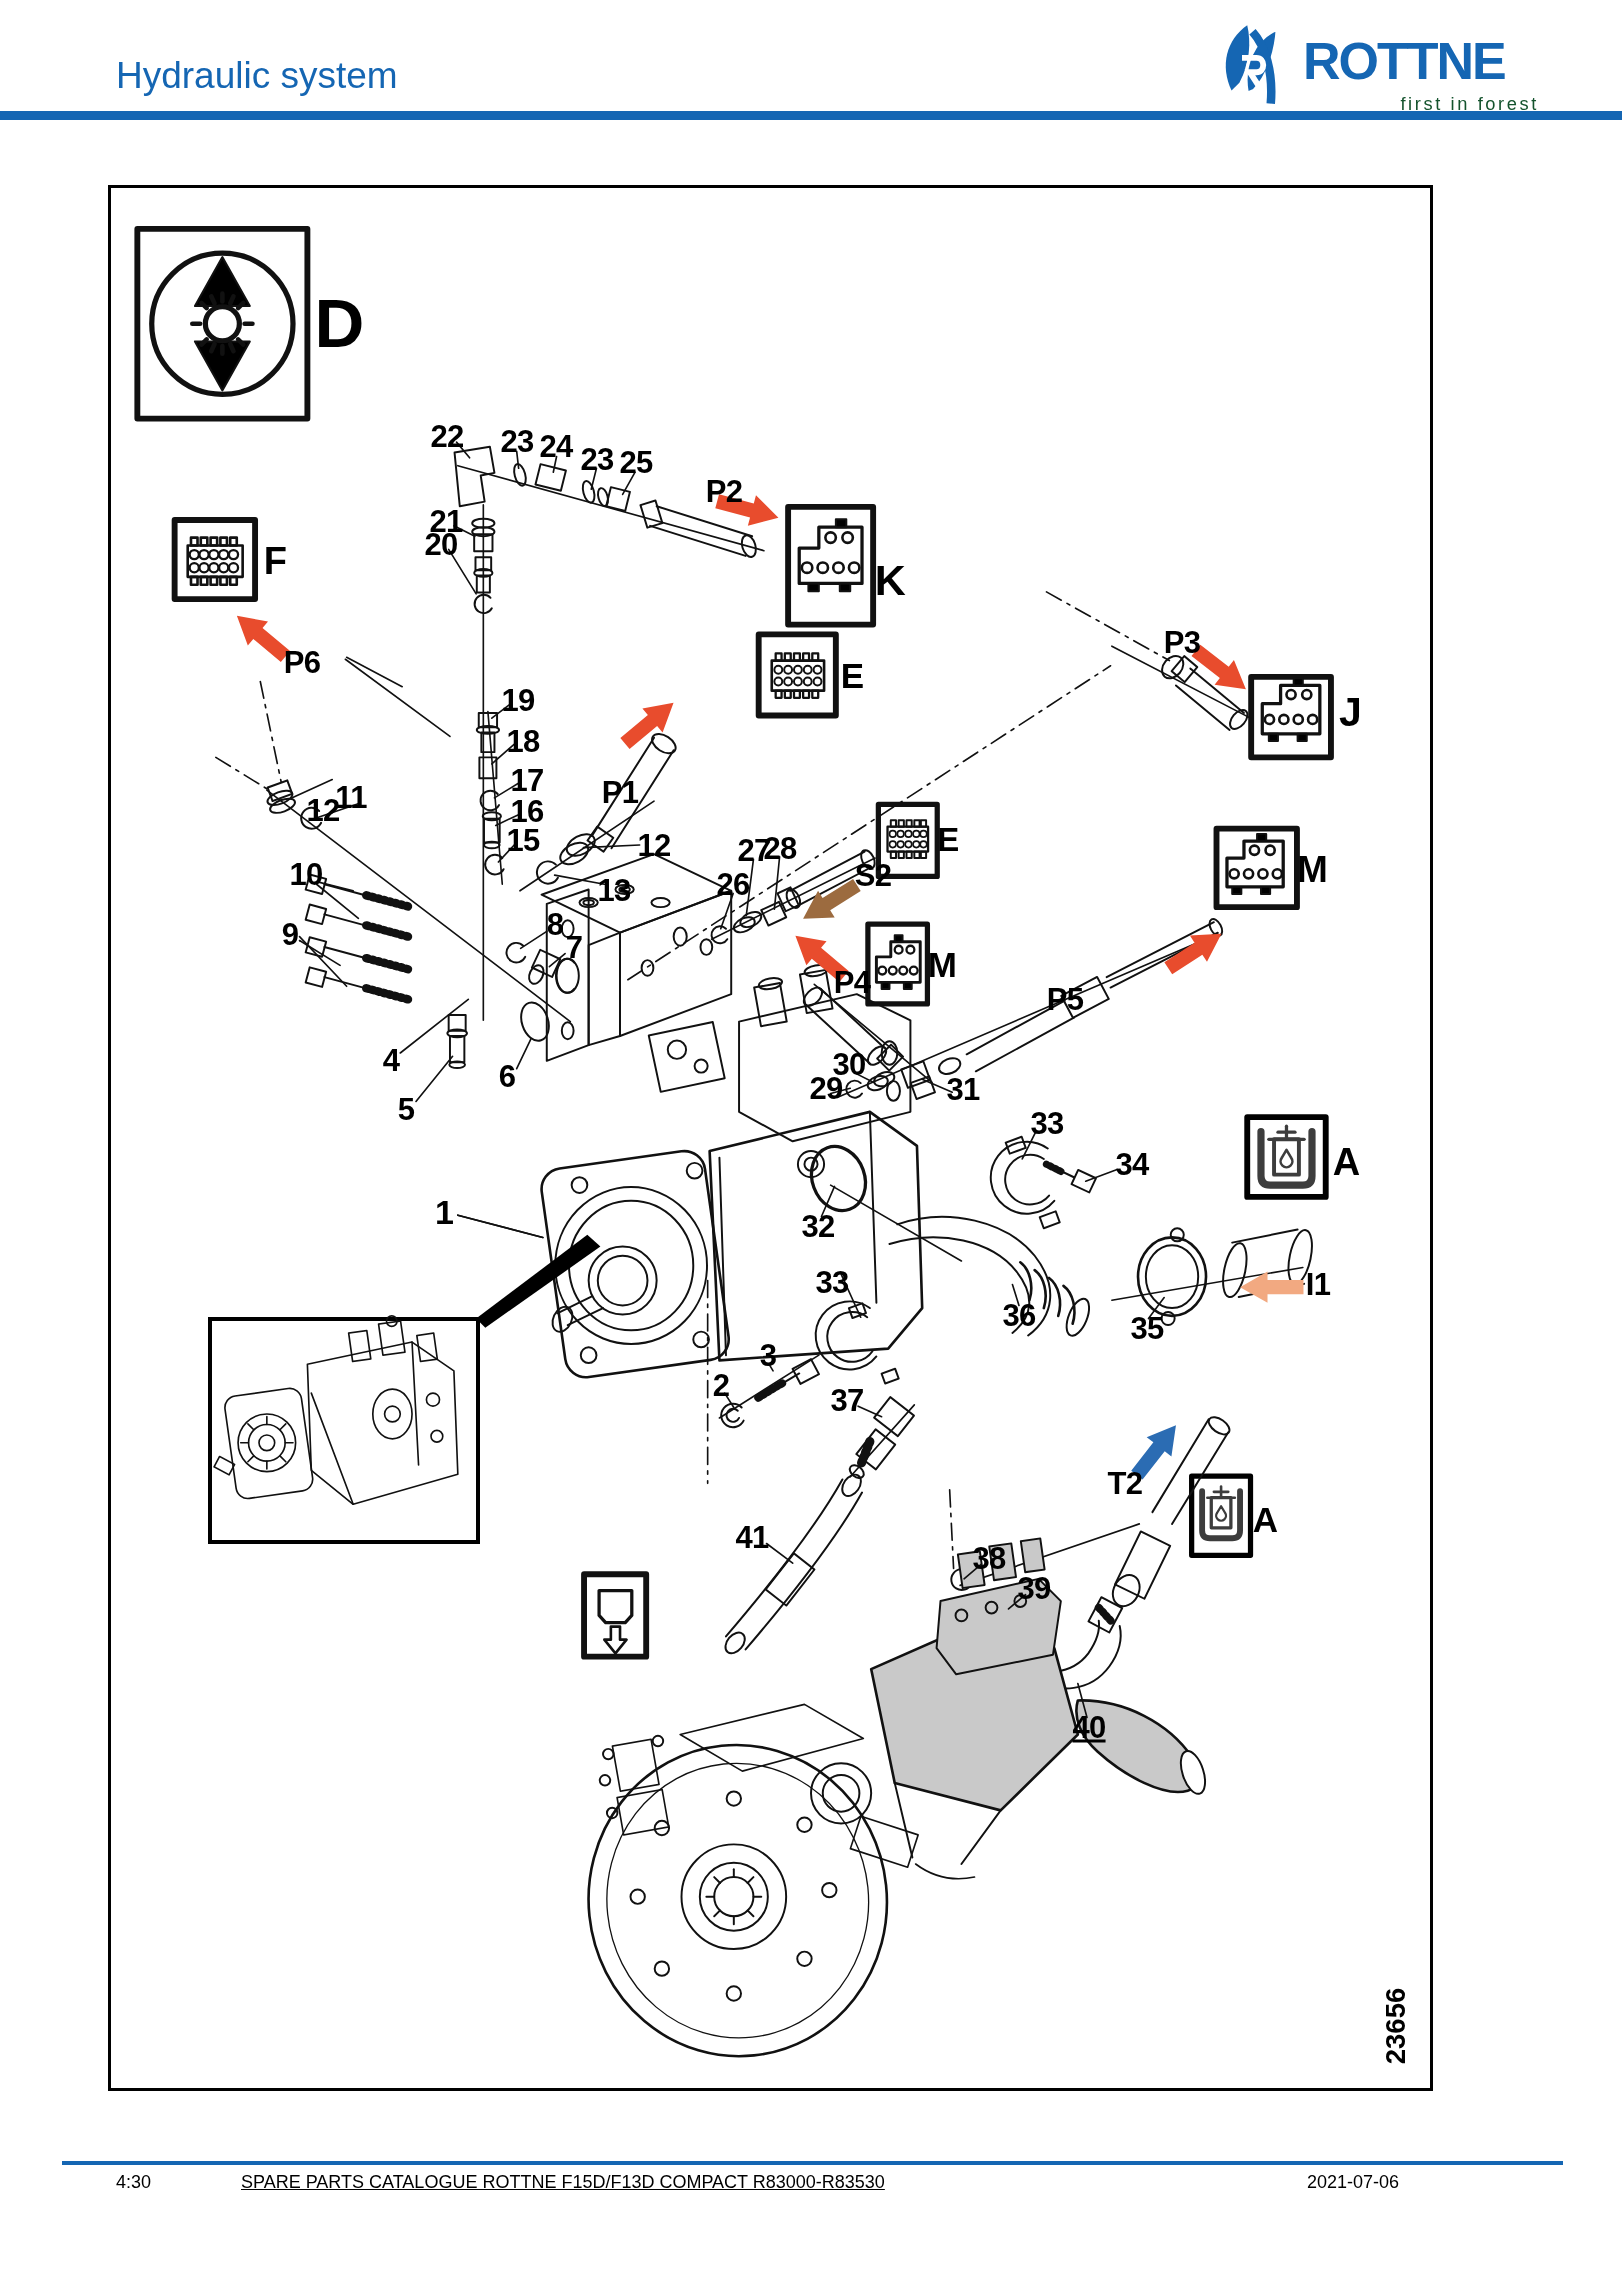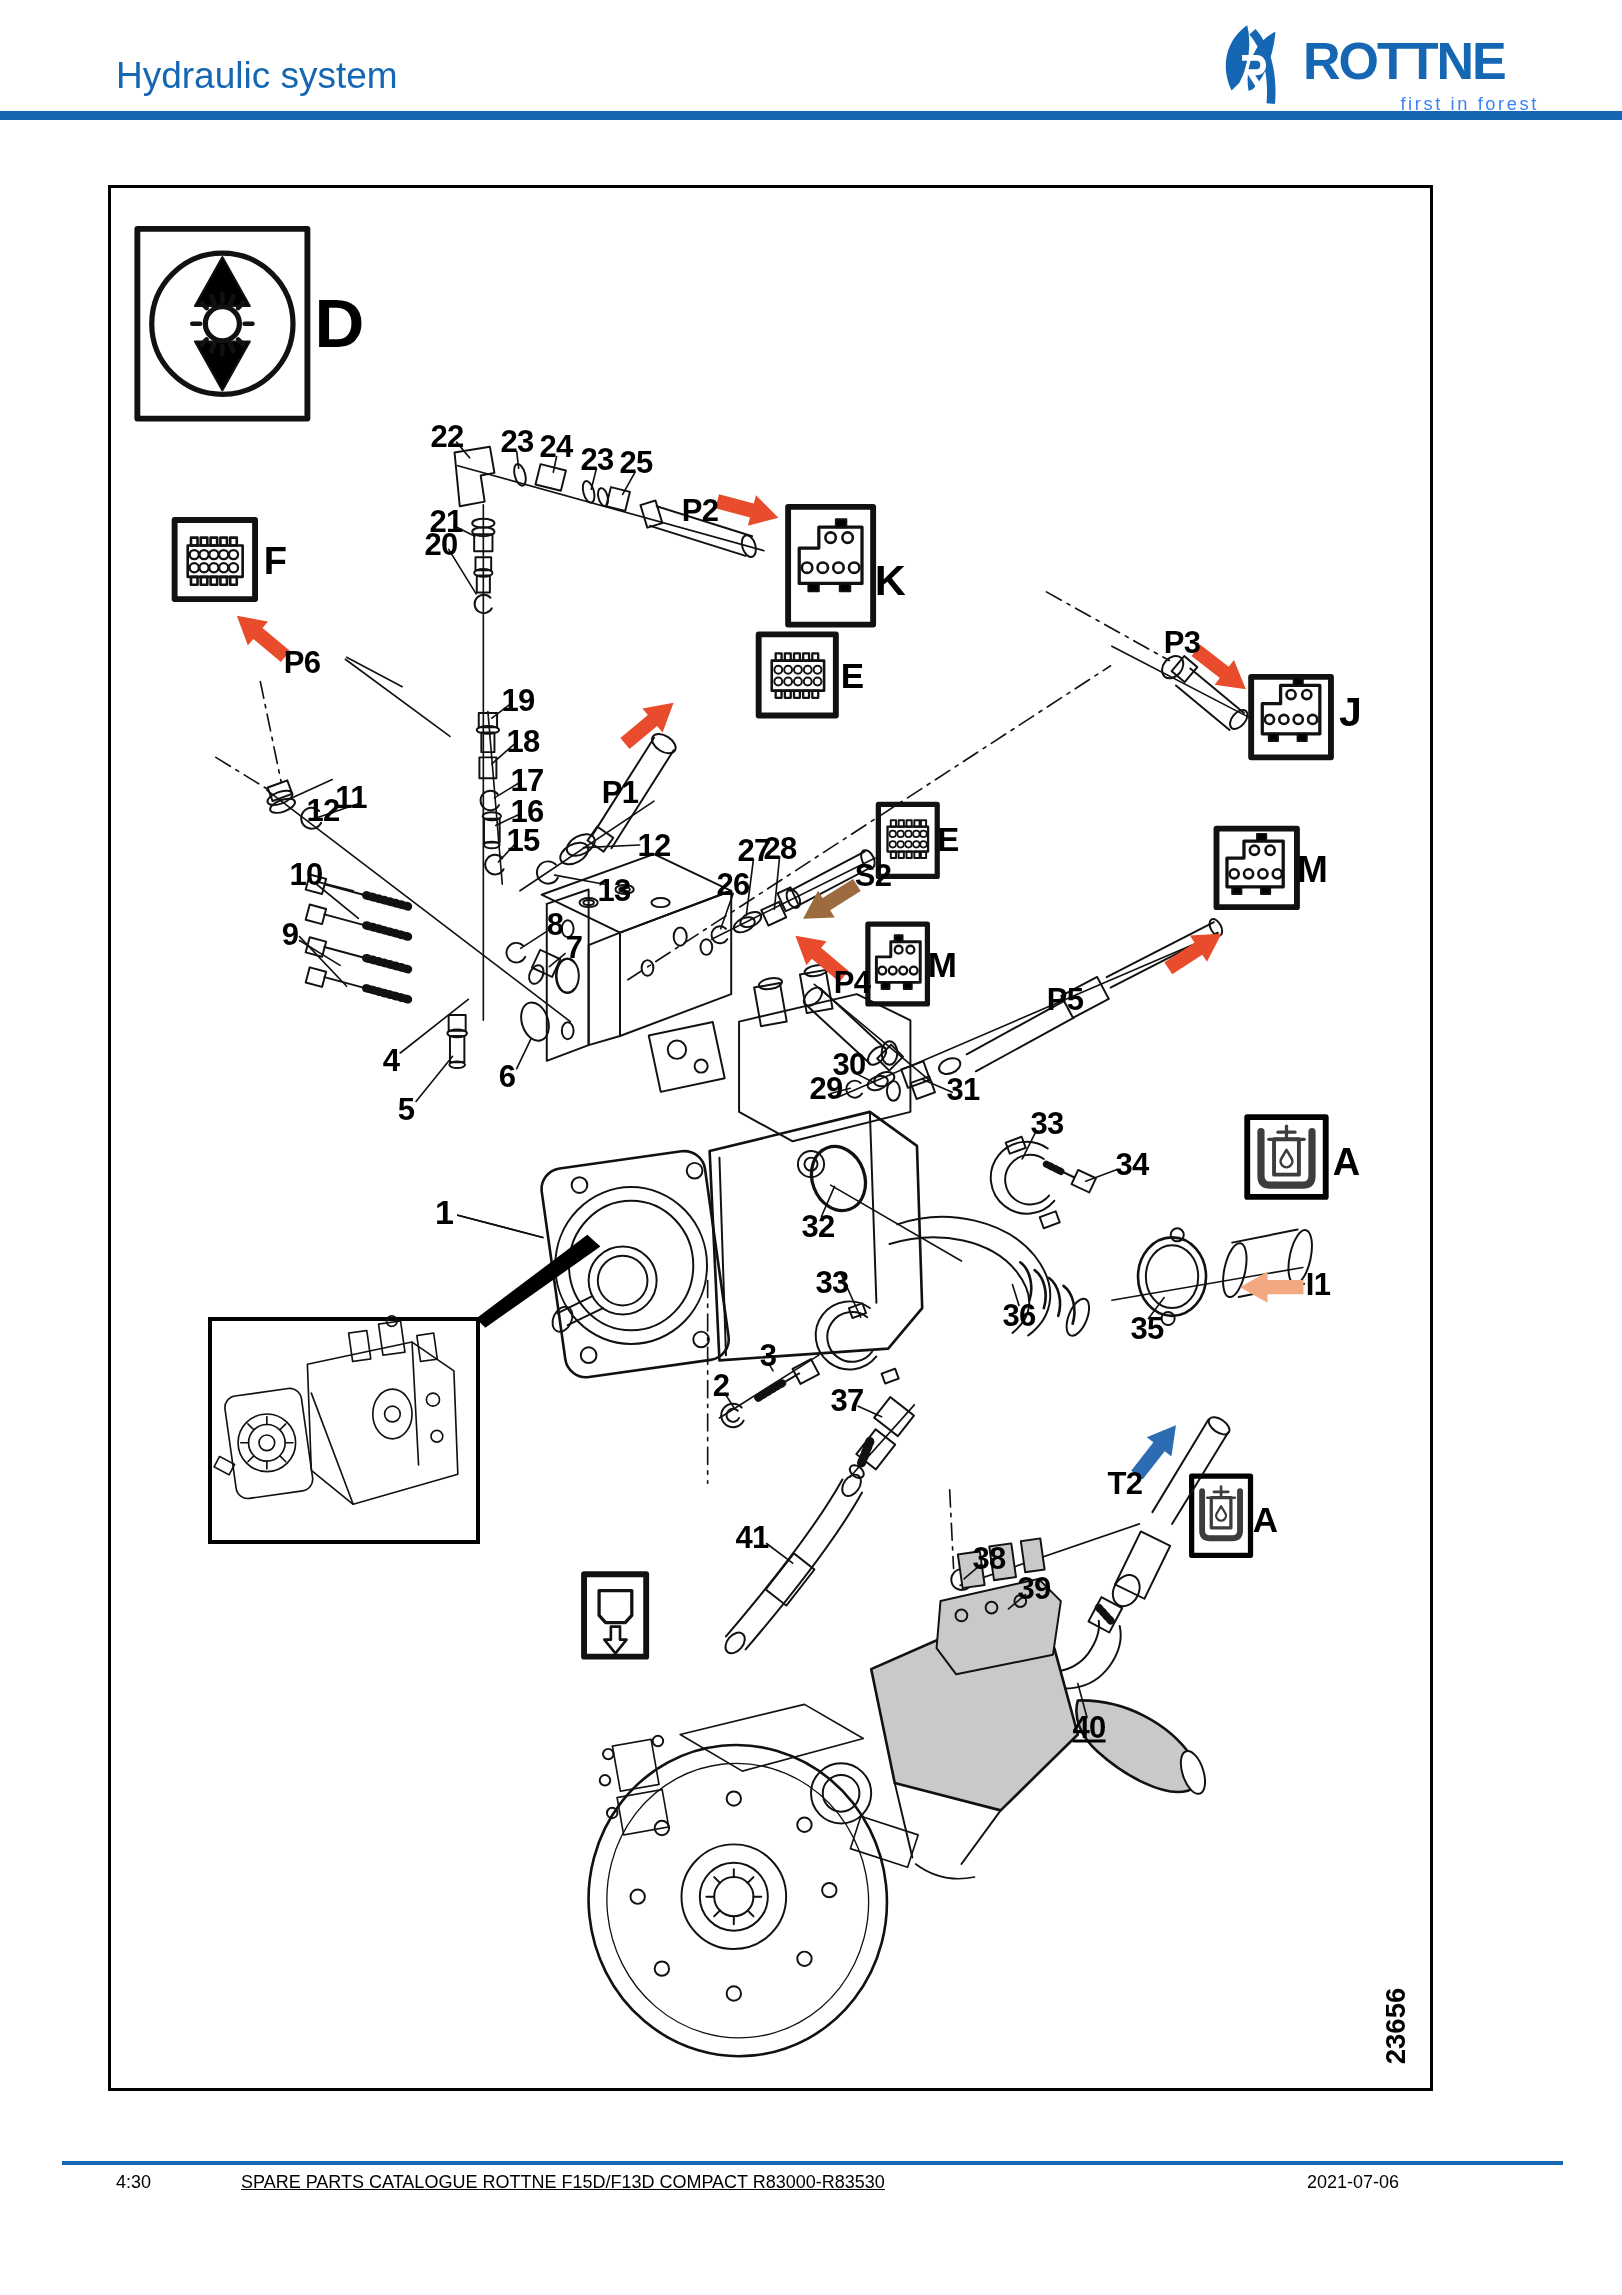--- a/index.html
+++ b/index.html
@@ -6,21 +6,21 @@
   .page{position:relative;width:1622px;height:2295px;background:#ffffff;
         font-family:"Liberation Sans",sans-serif;overflow:hidden;}
   
   .page-title{position:absolute;left:116px;top:55px;font-size:37px;color:#1566b3;
               font-weight:400;letter-spacing:0px;}
   .header-bar{position:absolute;left:0;top:111px;width:1622px;height:9.2px;background:#1566b3;}
   .logo-wrap{position:absolute;left:1213px;top:19.6px;width:327px;height:98px;}
   .logo-text{position:absolute;left:90px;top:11.8px;font-size:52px;font-weight:bold;
              color:#1566b3;letter-spacing:-2px;}
   .logo-tagline{position:absolute;left:90px;top:73px;width:236px;text-align:right;
-                font-size:18.3px;color:#3b82f6;letter-spacing:2.6px;}
+                font-size:18.3px;color:#14532d;letter-spacing:2.6px;}
   
   .diagram-frame{position:absolute;left:108px;top:185px;width:1319px;height:1900px;
                  border:3.9px solid #000;}
   .inset-frame{position:absolute;left:208px;top:1317px;width:264px;height:219px;
                border:4.6px solid #000;}
   
   .dlabel{position:absolute;transform:translate(-50%,-50%);font-weight:bold;color:#000;
           font-size:31px;white-space:nowrap;letter-spacing:-0.7px;line-height:1;}
   .port_labels{font-size:31px;}
   .connector_labels{font-size:38px;}
@@ -673,21 +673,21 @@
       <div class="dlabel part_labels" style="left: 1132px; top: 1164px;">34</div>
       <div class="dlabel part_labels" style="left: 832px; top: 1282px;">33</div>
       <div class="dlabel part_labels" style="left: 1147px; top: 1328px;">35</div>
       <div class="dlabel part_labels" style="left: 1019px; top: 1315px;">36</div>
       <div class="dlabel part_labels" style="left: 847px; top: 1400px;">37</div>
       <div class="dlabel part_labels" style="left: 989px; top: 1558px;">38</div>
       <div class="dlabel part_labels" style="left: 1034px; top: 1588px;">39</div>
       <div class="dlabel part_labels" style="left: 1089px; top: 1727px; text-decoration: underline;">40</div>
       <div class="dlabel part_labels" style="left: 752px; top: 1537px;">41</div>
       <div class="dlabel port_labels" style="left: 620px; top: 792px;">P1</div>
-      <div class="dlabel port_labels" style="left: 700px; top: 491px; margin-top: 19px;">P2</div>
+      <div class="dlabel port_labels" style="left: 724px; top: 491px;">P2</div>
       <div class="dlabel port_labels" style="left: 1182px; top: 642px;">P3</div>
       <div class="dlabel port_labels" style="left: 852px; top: 982px;">P4</div>
       <div class="dlabel port_labels" style="left: 1065px; top: 999px;">P5</div>
       <div class="dlabel port_labels" style="left: 302px; top: 662px;">P6</div>
       <div class="dlabel port_labels" style="left: 873px; top: 875px;">S2</div>
       <div class="dlabel port_labels" style="left: 1125px; top: 1483px;">T2</div>
       <div class="dlabel port_labels" style="left: 1318px; top: 1284px;">I1</div>
       <div class="dlabel connector_labels" style="left: 339px; top: 323px; font-size: 69px;">D</div>
       <div class="dlabel connector_labels" style="left: 890px; top: 580px; font-size: 43px;">K</div>
       <div class="dlabel connector_labels" style="left: 275px; top: 561px; font-size: 38px;">F</div>

